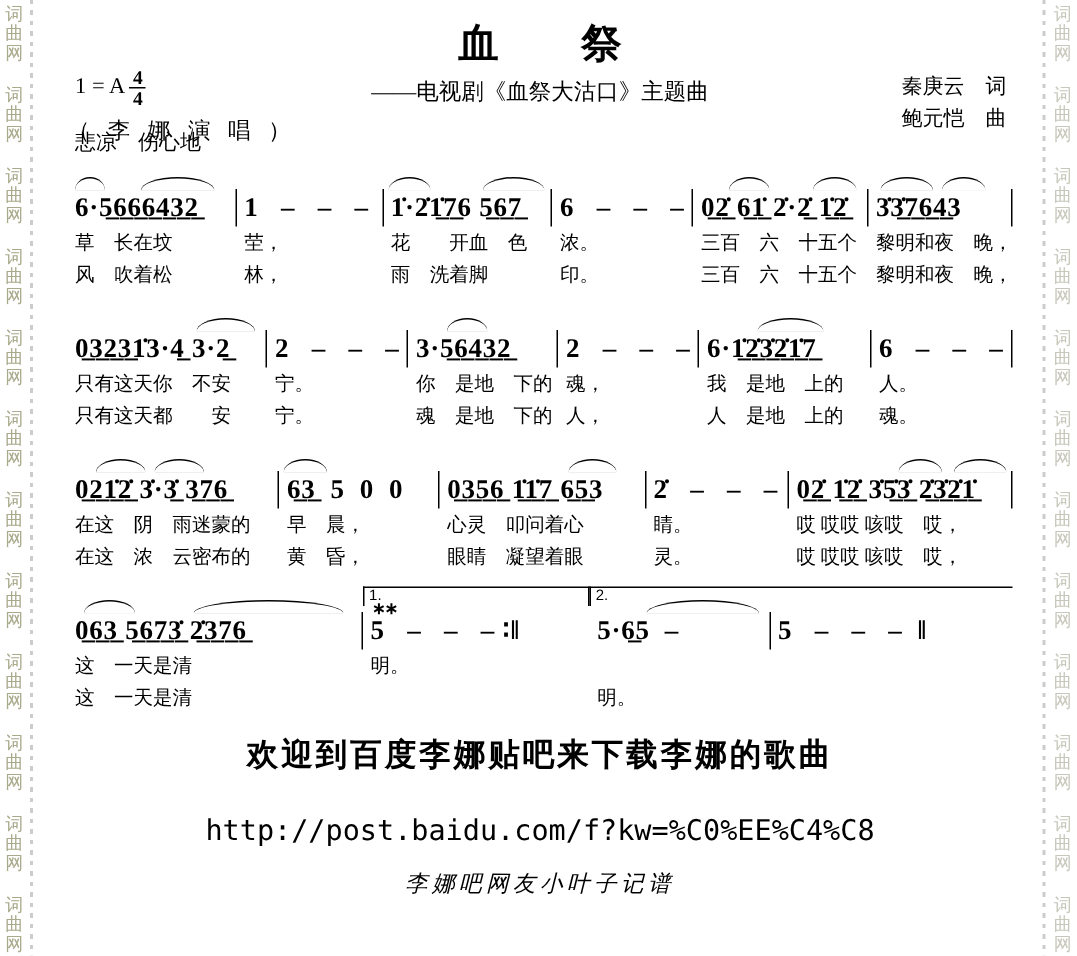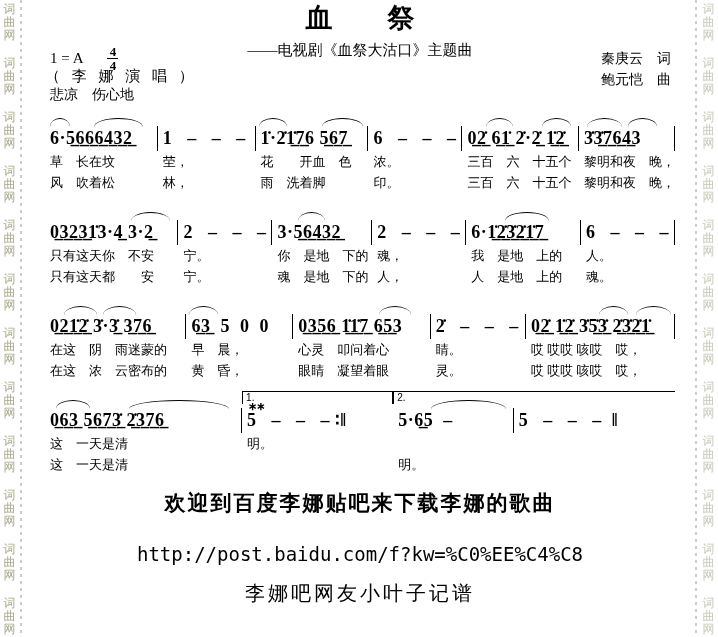--- a/index.html
+++ b/index.html
@@ -12,24 +12,24 @@
   .wm-left{left:1px;}
   .wm-right{right:1px;}
   .wm-block{margin-bottom:15px;}
   .dash{position:absolute;top:0;bottom:0;width:2px;
         background-image:repeating-linear-gradient(to bottom,#cccccc 0 3px,transparent 3px 7px);}
   .dash-left{left:20px;}
   .dash-right{right:21px;}
   .content{position:absolute;left:45px;right:43px;top:0;}
   
   .header{position:relative;height:110px;}
-  .title{text-align:center;font-size:27px;font-weight:bold;letter-spacing:14px;text-indent:14px;}
+  .title{text-align:center;font-size:27px;font-weight:bold;letter-spacing:14px;text-indent:14px;padding-top:11px;}
   .subtitle{text-align:center;font-size:15px;margin-top:5px;}
   .performer{font-size:15px;margin-top:7px;letter-spacing:4px;}
-  .keyblock{position:absolute;left:5px;top:46px;font-size:15px;display:flex;align-items:center;gap:24px;}
+  .keyblock{position:absolute;left:5px;top:46px;font-size:15px;display:flex;align-items:center;gap:3px;}
   .frac{display:inline-flex;flex-direction:column;align-items:center;font-size:13px;line-height:11px;font-weight:bold;}
   .frac .bar{width:11px;border-top:1px solid #000;margin:1px 0;}
   .tempo{position:absolute;left:5px;top:86px;font-size:14px;}
   .credits{position:absolute;right:4px;top:48px;font-size:14px;line-height:1.5;}
   
   .system{display:flex;align-items:stretch;margin-bottom:11px;}
   .measure{position:relative;flex:1 1 0;padding:16px 0 0 3px;}
   .notes{position:relative;font-size:18px;font-weight:bold;line-height:24px;height:24px;
          white-space:pre;letter-spacing:.5px;border-right:1.6px solid #000;padding:0 5px 1px 2px;}
   .notes.nobar{border-right:none;}
@@ -39,21 +39,21 @@
   .volta{position:absolute;top:-1px;left:0;right:0;height:12px;border-top:1.2px solid #000;
          border-left:1.2px solid #000;font-size:10px;line-height:12px;padding-left:3px;
          font-family:"Liberation Sans",sans-serif;}
   .volta.v1{border-right:1.2px solid #000;}
   .volta.cont{border-left:none;}
   .lyr{font-size:13px;line-height:21px;min-height:21px;white-space:pre;padding-left:2px;}
   
   .footer{text-align:center;margin-top:14px;}
   .promo{font-size:21px;font-weight:bold;letter-spacing:2px;}
   .url{font-size:19px;font-family:"DejaVu Sans Mono",monospace;margin-top:26px;}
-  .transcriber{font-size:20px;margin-top:15px;letter-spacing:3px;}
+  .transcriber{font-size:15px;margin-top:15px;letter-spacing:3px;font-style:italic;}
 </style>
 </head>
 <body>
 
 <div class="page">
   <div class="wm-col wm-left" style="color: rgb(169, 169, 140);">
       <div class="wm-block">
         <div>词</div>
         <div>曲</div>
         <div>网</div>

